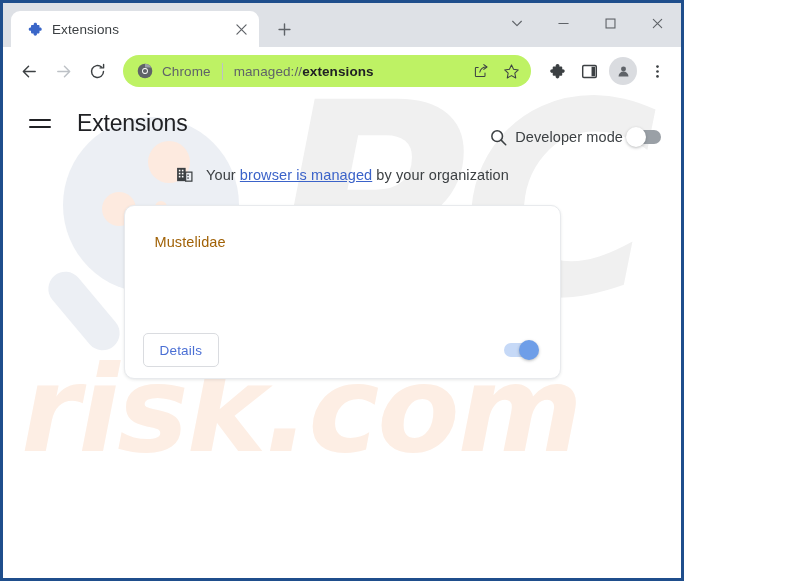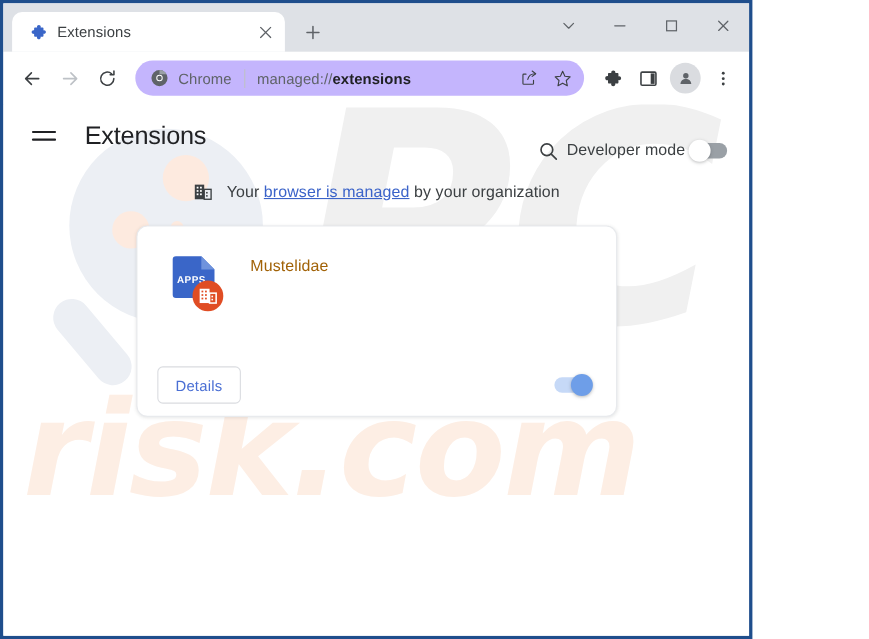--- a/index.html
+++ b/index.html
@@ -88,21 +88,21 @@
   .tb-icon {
     width: 32px; height: 32px;
     display: flex; align-items: center; justify-content: center;
     border-radius: 50%;
     flex: 0 0 auto;
   }
 
   #omnibox {
     flex: 1 1 auto;
     height: 32px;
-    background: #c4b5fd;
+    background: #bef264;
     border-radius: 16px;
     display: flex;
     align-items: center;
     padding: 0 6px 0 14px;
     margin: 0 6px 0 8px;
     min-width: 0;
   }
   #omnibox-left {
     display: flex; align-items: center; gap: 9px;
     flex: 0 0 auto;
@@ -488,40 +488,20 @@
         <rect x="13" y="10" width="1.5" height="1.5" fill="#3c4043"></rect>
         <rect x="13" y="13" width="1.5" height="1.5" fill="#3c4043"></rect>
       </svg>
       <div id="managed-text"><span>Your </span><a href="#">browser is managed</a><span> by your organization</span></div>
     </div>
 
     <div id="cards-area">
       <div id="ext-card">
 
         <div id="card-top">
-          <div id="ext-icon-wrap">
-            <svg width="46" height="52" viewBox="0 0 46 52">
-              <path d="M2 3 h26 l12 12 v23 a3 3 0 0 1 -3 3 H5 a3 3 0 0 1 -3 -3 V6 a3 3 0 0 1 3 -3 z" fill="#3a66c8"></path>
-              <path d="M28 3 l12 12 h-12 z" fill="#6f93dd"></path>
-              <text x="19" y="27" font-family="'Liberation Sans',sans-serif" font-size="9" font-weight="700" fill="#ffffff" text-anchor="middle" letter-spacing="0.4">APPS</text>
-            </svg>
-            <svg width="30" height="30" viewBox="0 0 30 30" style="position:absolute;left:19px;top:24px;">
-              <circle cx="15" cy="15" r="14" fill="#e04d24"></circle>
-              <rect x="7.5" y="8.5" width="9" height="13" fill="#ffffff"></rect>
-              <rect x="16.5" y="12.5" width="6" height="9" fill="none" stroke="#ffffff" stroke-width="1.4"></rect>
-              <rect x="9.2" y="10.2" width="1.6" height="1.6" fill="#e04d24"></rect>
-              <rect x="12.4" y="10.2" width="1.6" height="1.6" fill="#e04d24"></rect>
-              <rect x="9.2" y="13.4" width="1.6" height="1.6" fill="#e04d24"></rect>
-              <rect x="12.4" y="13.4" width="1.6" height="1.6" fill="#e04d24"></rect>
-              <rect x="9.2" y="16.6" width="1.6" height="1.6" fill="#e04d24"></rect>
-              <rect x="12.4" y="16.6" width="1.6" height="1.6" fill="#e04d24"></rect>
-              <rect x="18.2" y="14.8" width="1.5" height="1.5" fill="#ffffff"></rect>
-              <rect x="18.2" y="17.6" width="1.5" height="1.5" fill="#ffffff"></rect>
-            </svg>
-          </div>
           <div id="ext-name">Mustelidae</div>
         </div>
 
         <div id="card-bottom">
           <button id="details-btn">Details</button>
           <div id="enable-switch-wrap">
             <div class="switch on">
               <div class="knob"></div>
             </div>
           </div>

